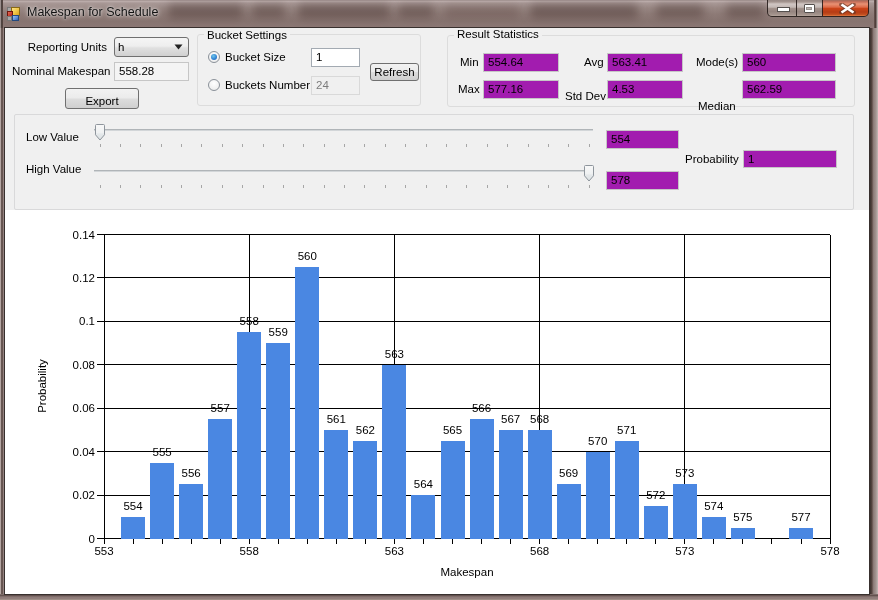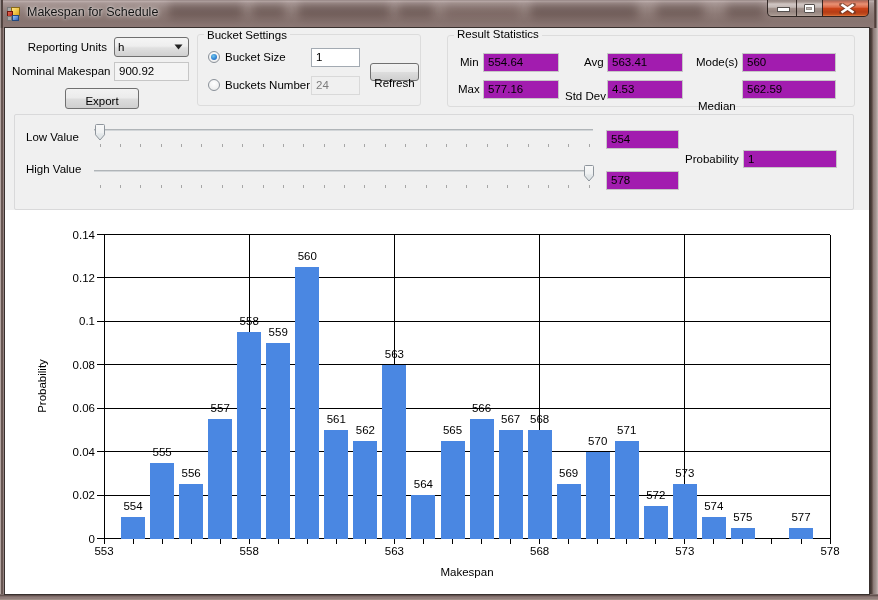--- a/index.html
+++ b/index.html
@@ -63,31 +63,31 @@
 <div id="edgeL"></div>
 <div id="edgeR"></div>
 
 <div class="lbl" style="left:20px;top:41px;width:87px;text-align:right">Reporting Units</div>
 <div class="btn" style="left:114px;top:37px;width:75px;height:20px;border-radius:3px;background:linear-gradient(180deg,#f5f5f5 0,#eee 45%,#e0e0e0 55%,#d0d0d0 100%)"></div>
 <div class="lbl" style="left:118px;top:41px">h</div>
 <svg style="position:absolute;left:174px;top:44px" width="9" height="6">
     <path d="M0.5 0.5 L8.5 0.5 L4.5 5.5 Z" fill="#222"></path>
   </svg>
 <div class="lbl" style="left:12px;top:65px;width:95px;text-align:right">Nominal Makespan</div>
-<div class="tbox" style="left:114px;top:62px;width:75px;height:19px;background:#f4f4f4">900.92</div>
+<div class="tbox" style="left:114px;top:62px;width:75px;height:19px;background:#f4f4f4">558.28</div>
 <div class="btn" style="left:65px;top:88px;width:74px;height:21px;padding-top:6px">Export</div>
 
 <div class="gbox" style="left:197px;top:34px;width:224px;height:72px"></div>
 <div class="glab" style="left:204px;top:29px">Bucket Settings</div>
 <div class="radio" style="left:208px;top:51px">
     <div class="rdot"></div>
   </div>
 <div class="lbl" style="left:225px;top:51px">Bucket Size</div>
 <div class="wbox" style="left:311px;top:48px;width:49px;height:19px">1</div>
-<div class="btn" style="left:370px;top:63px;width:49px;height:18px;padding-top:13px">Refresh</div>
+<div class="btn" style="left:370px;top:63px;width:49px;height:18px;padding-top:2px">Refresh</div>
 <div class="radio" style="left:208px;top:79px"></div>
 <div class="lbl" style="left:225px;top:79px">Buckets Number</div>
 <div class="tbox" style="left:311px;top:76px;width:49px;height:19px;background:#f0f0f0;border-color:#d9d9d9;color:#7c7c7c">24</div>
 
 <div class="gbox" style="left:447px;top:35px;width:408px;height:72px"></div>
 <div class="glab" style="left:454px;top:28px">Result Statistics</div>
 <div class="lbl" style="left:460px;top:56px">Min</div>
 <div class="tbox" style="left:483px;top:53px;width:76px;height:19px">554.64</div>
 <div class="lbl" style="left:584px;top:56px">Avg</div>
 <div class="tbox" style="left:607px;top:53px;width:76px;height:19px">563.41</div>

